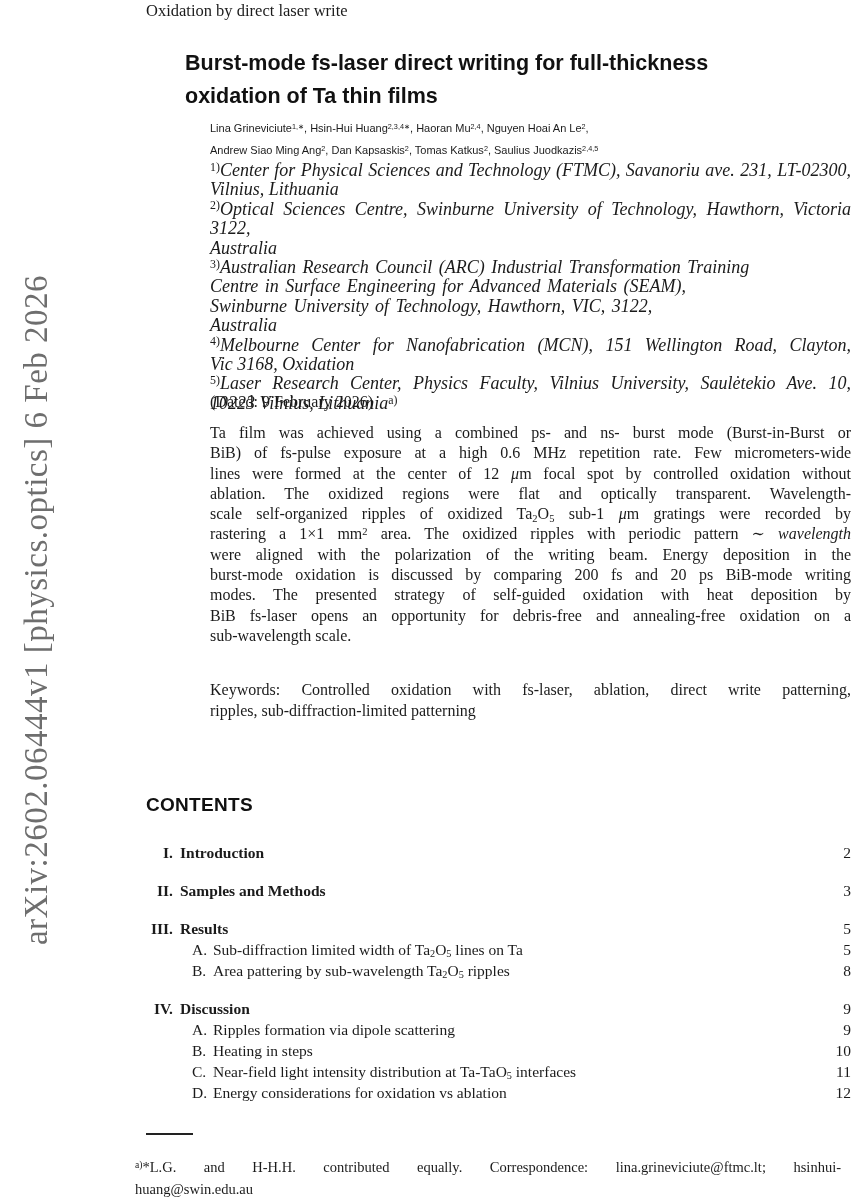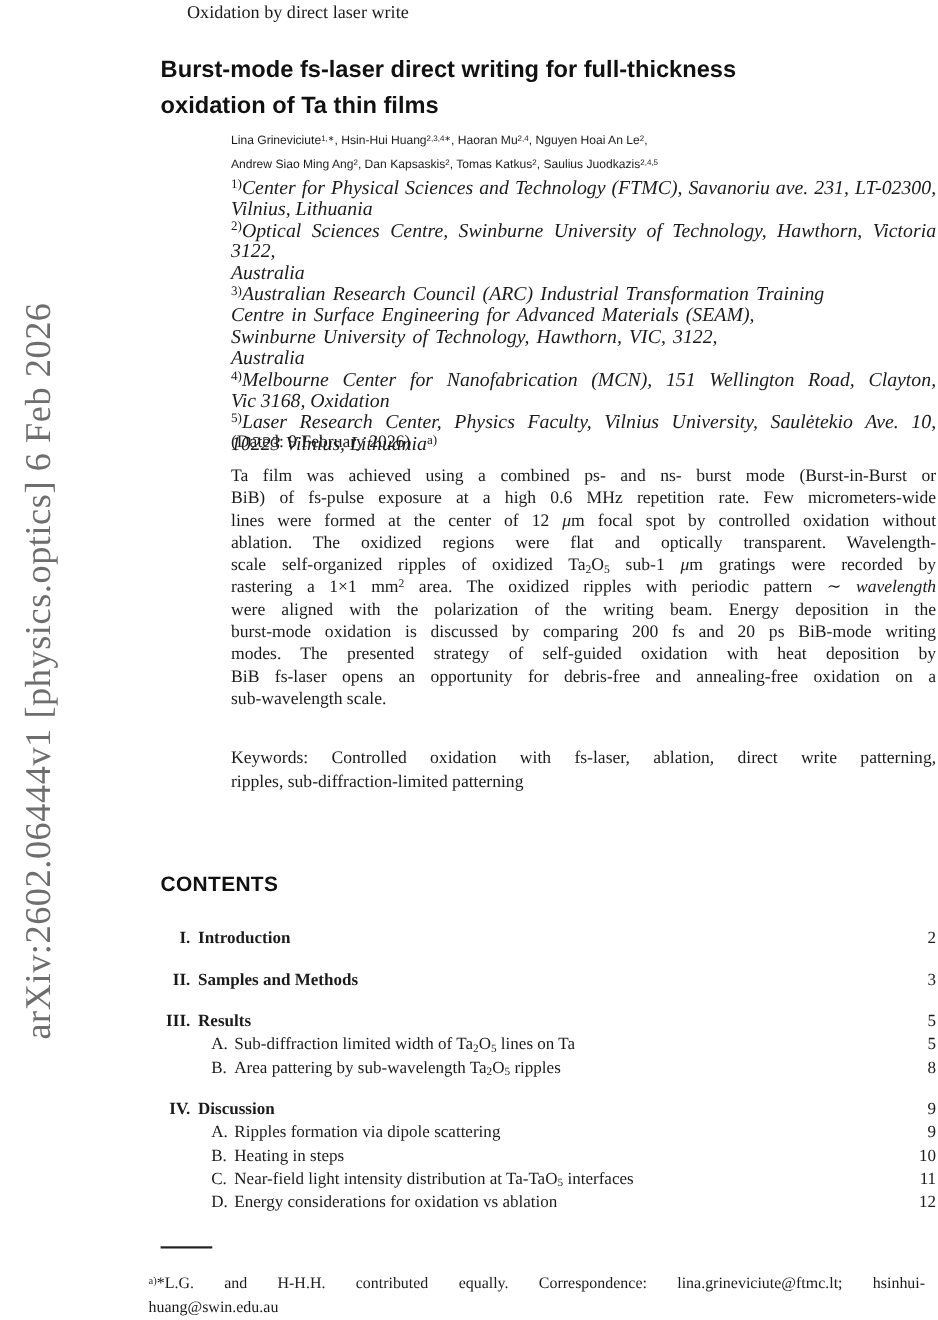--- a/index.html
+++ b/index.html
@@ -10,27 +10,27 @@
   }
   sup { font-size:66%; line-height:0; position:relative; vertical-align:baseline; top:-0.45em; }
   sub { font-size:66%; line-height:0; position:relative; vertical-align:baseline; top:0.22em; }
 
   .watermark {
     position:absolute; left:36px; top:610px;
     transform:translate(-50%,-50%) rotate(-90deg);
     white-space:nowrap; font-size:33px; color:#6e6e6e; letter-spacing:0.5px;
     font-family:"Liberation Serif","DejaVu Serif",serif;
   }
-  .running-head { position:absolute; left:146px; top:1px; font-size:16.5px;margin-left:24px; }
+  .running-head { position:absolute; left:146px; top:1px; font-size:16.5px; }
   .title {
     position:absolute; left:146px; top:47px; color:#111;
     font-family:"Liberation Sans","DejaVu Sans",sans-serif;
     font-weight:bold; font-size:21.5px; line-height:33px;
   }
-  .title-line { display:block; }
+  .title-line { display:block;margin-left:39px; }
   .authors {
     position:absolute; left:210px; top:117px; width:643px;
     font-family:"Liberation Sans","DejaVu Sans",sans-serif;
     font-size:11px; line-height:22px;
   }
   .author-line { display:block; }
   .affiliations {
     position:absolute; left:210px; top:161px; width:641px;
     font-size:18px; font-style:italic; line-height:19.4px;
   }

